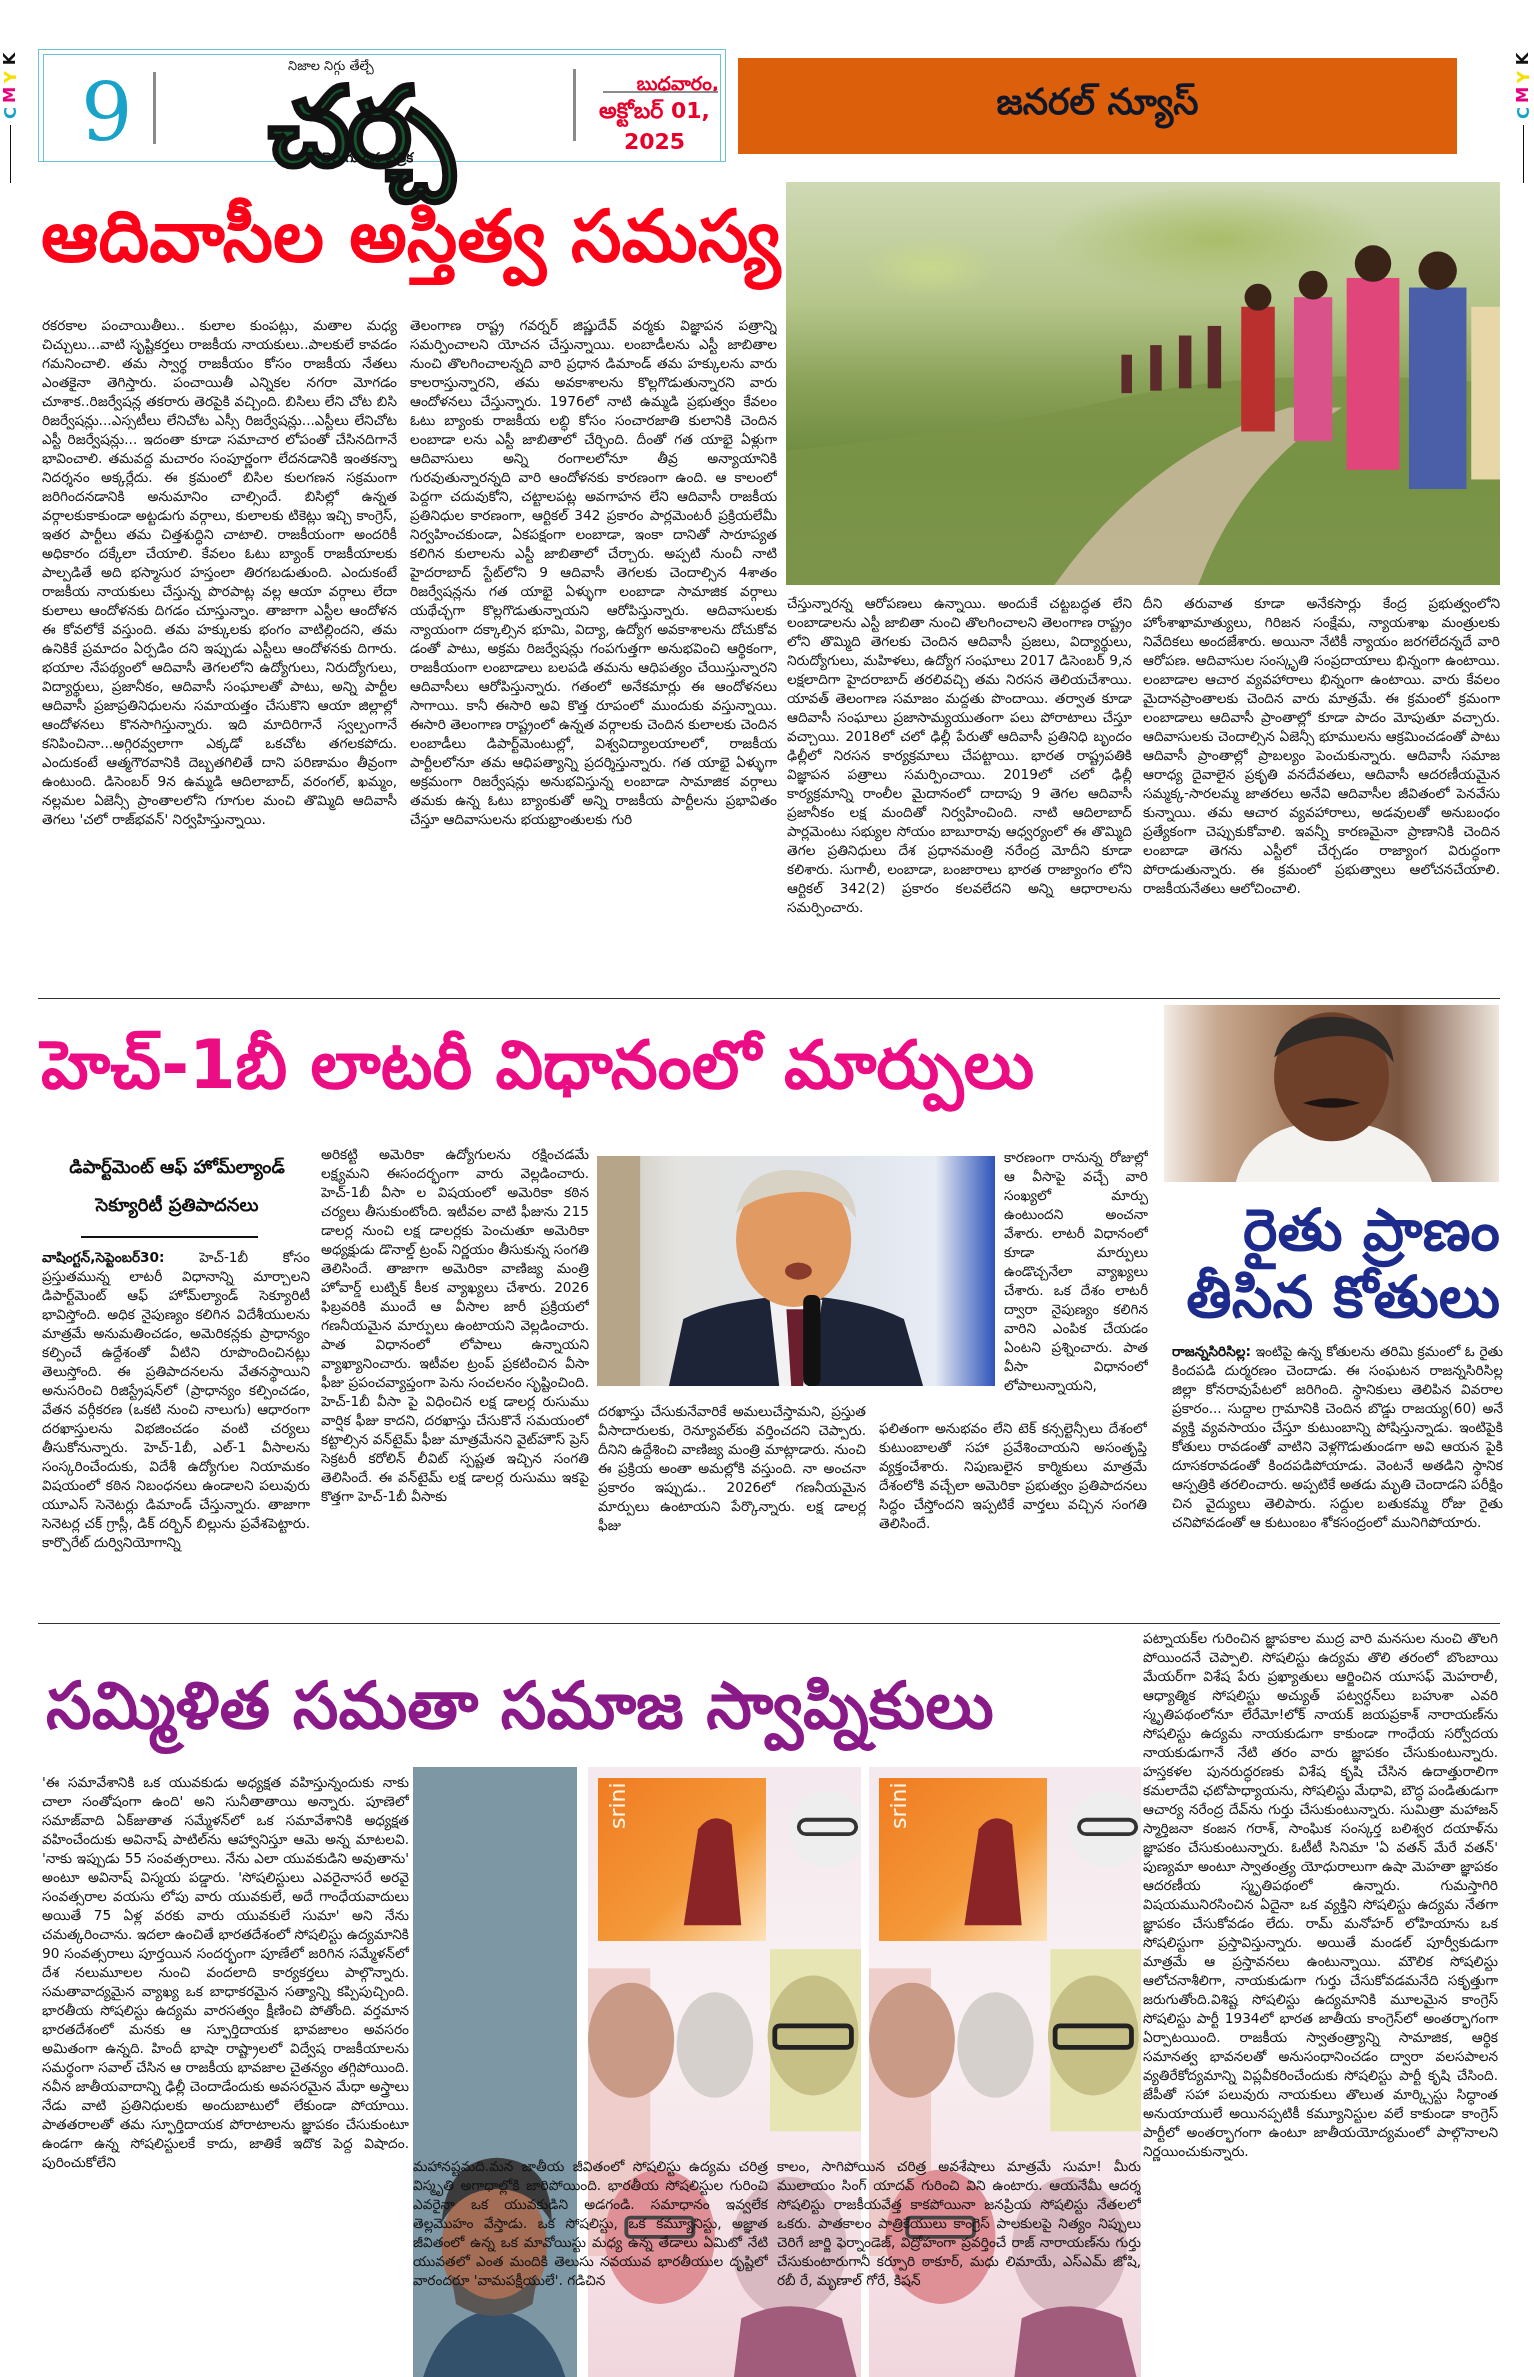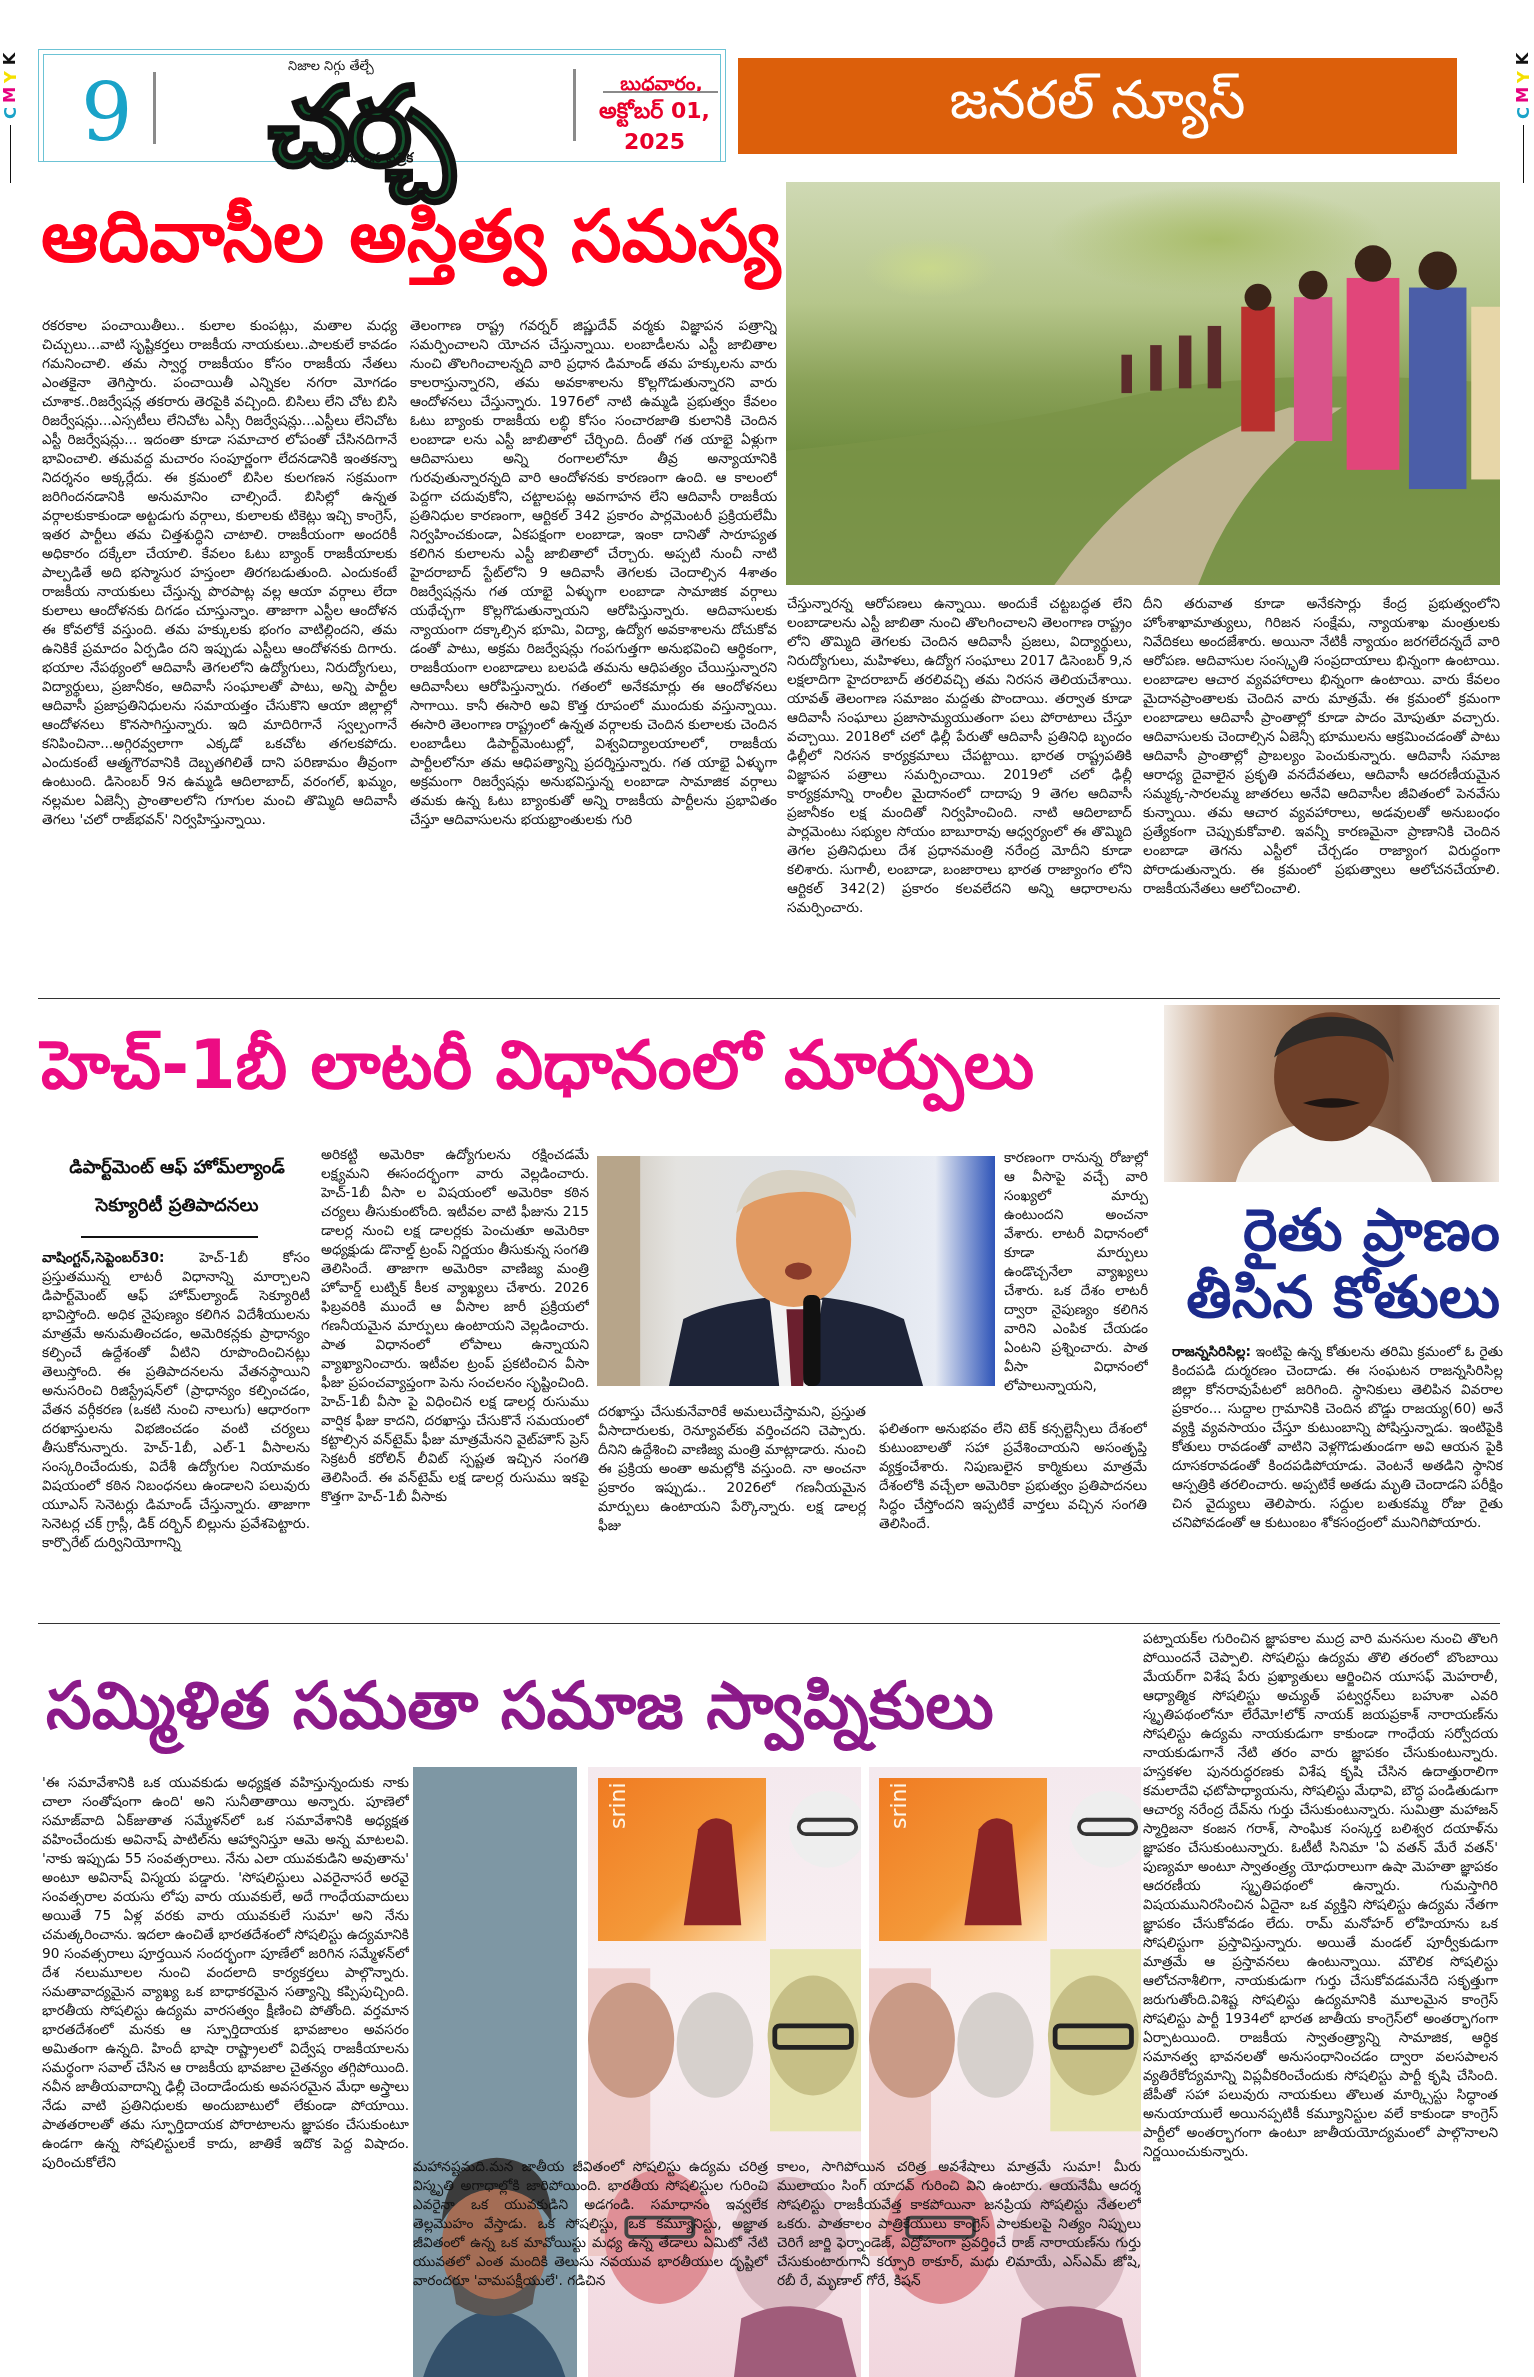--- a/index.html
+++ b/index.html
@@ -11,25 +11,25 @@
   .cmyk .c{color:#1aa3c8}.cmyk .m{color:#e6007e}.cmyk .y{color:#f5e000}.cmyk .k{color:#111}
   .cmyk .bar { width:1.9px; height:58px; background:#111; margin-top:2.9px; }
   
   .mast-frame { left:38px; top:49px; width:688px; height:113px; border:1.4px solid #6cc3d5; box-sizing:border-box; }
   .mast-inner { left:43px; top:54px; width:678px; height:108px; border:1px solid #6cc3d5; border-bottom:none; box-sizing:border-box; }
   .page-no { left:81px; top:72px; width:48px; font-family:"DejaVu Serif", serif; font-size:81px; color:#1aa3c8; line-height:81px; text-align:center; }
   .vsep { width:2.9px; background:#8a8a8a; }
   .logo-tag { left:288px; top:58px; font-family:"DejaVu Sans", sans-serif; font-size:13px; color:#111; }
   .logo { left:268px; top:72px; font-family:"DejaVu Sans", sans-serif; font-weight:bold; font-size:110px; line-height:110px; color:#14532d; -webkit-text-stroke:2.9px #111; letter-spacing:-4.8px; }
   .logo-sub { left:321px; top:137px; font-family:"DejaVu Sans", sans-serif; font-size:13.4px; font-weight:bold; color:#111;margin-top:13px; }
-  .date-day { left:604px; top:72px; width:115px; text-align:center; font-family:"DejaVu Sans", sans-serif; font-weight:bold; font-size:19px; color:#e8002a; }
+  .date-day { left:604px; top:72px; width:115px; text-align:right; font-family:"DejaVu Sans", sans-serif; font-weight:bold; font-size:19px; color:#e8002a; }
   .date-line { left:603px; top:91px; width:115px; height:2.4px; background:#8a8a8a; }
   .date-full { left:590px; top:98px; width:129px; text-align:center; font-family:"DejaVu Sans", sans-serif; font-weight:bold; font-size:22px; color:#e8002a; }
   .section-band { left:738px; top:58px; width:719px; height:96px; background:#dc5f0b; display:flex; align-items:center; justify-content:center; }
-  .section-band span { font-family:"DejaVu Sans", sans-serif; font-weight:normal; font-size:53px; color:#ffffff; }
+  .section-band span { font-family:"DejaVu Sans", sans-serif; font-weight:bold; font-size:36px; color:#0f172a; }
   
   .hl { font-family:"DejaVu Sans", sans-serif; font-weight:bold; white-space:nowrap; }
   .hl-red { left:41px; top:194px; font-size:72px; color:#ff0019; }
   .hl-pink { left:41px; top:1026px; font-size:67px; color:#ec0c83; }
   .hl-purple { left:46px; top:1668px; font-size:65px; color:#8b1a89; }
   .hl-blue { font-size:58px; color:#1c2b8c; text-align:right; }
   
   .col { font-family:"DejaVu Sans", sans-serif; font-size:13.7px; line-height:19px; text-align:justify; color:#111; overflow:hidden; }
   .col b { font-weight:bold; }
   .rule { height:1.4px; background:#333; }

